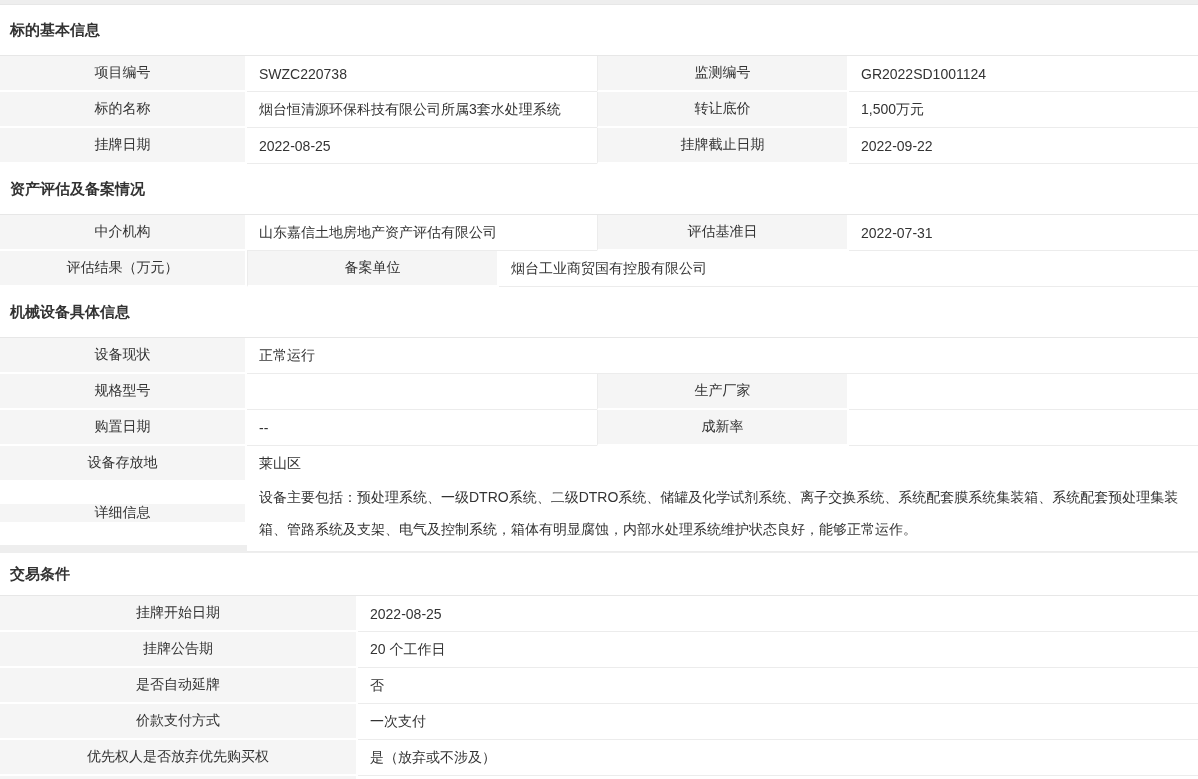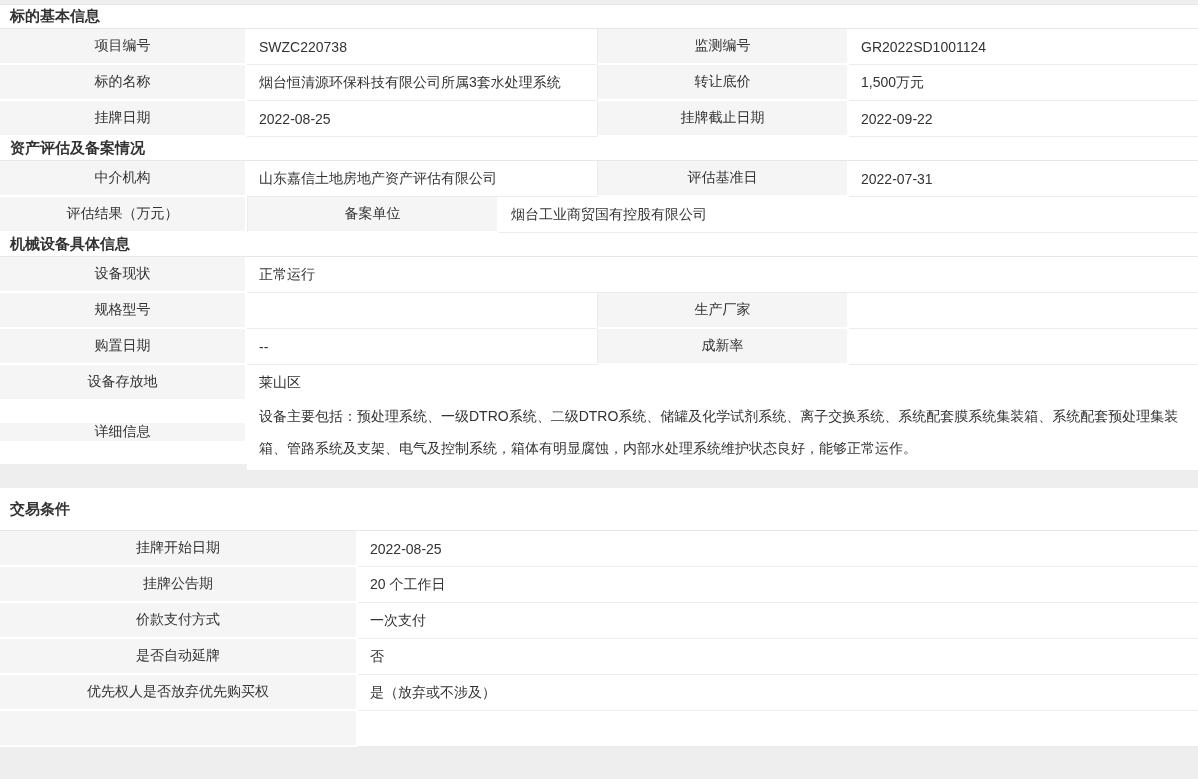--- a/index.html
+++ b/index.html
@@ -14,21 +14,21 @@
     height:779px;
     overflow:hidden;
     background:#eeeeee;
   }
   .top-strip { height:4px; background:#eeeeee; }
   .gap-strip { height:8px; background:#eeeeee; }
   .card { background:#ffffff; }
   .card.first { border-top:1px solid #e7e7e7; }
   .section-header {
     background:#ffffff;
-    height:24px;
+    height:51px;
     box-sizing:border-box;
     border-bottom:1px solid #e7e7e7;
     display:flex;
     align-items:center;
     padding-left:10px;
     font-weight:700;
     font-size:15px;
     color:#333333;
   }
   .row { display:flex; height:36px; }
@@ -146,39 +146,39 @@
         <div class="lbl w-l1">详细信息</div>
         <div class="val w-full wrap">设备主要包括：预处理系统、一级DTRO系统、二级DTRO系统、储罐及化学试剂系统、离子交换系统、系统配套膜系统集装箱、系统配套预处理集装箱、管路系统及支架、电气及控制系统，箱体有明显腐蚀，内部水处理系统维护状态良好，能够正常运作。</div>
       </div>
     </div>
 
   </div>
 
   <div class="gap-strip"></div>
 
   <div class="card">
-    <div class="section-header" style="height:43px;margin-top:16px;">
+    <div class="section-header" style="height:43px;">
       <span>交易条件</span>
     </div>
     <div class="tbl">
       <div class="row">
         <div class="lbl w-l4">挂牌开始日期</div>
         <div class="val w-full">2022-08-25</div>
       </div>
       <div class="row">
         <div class="lbl w-l4">挂牌公告期</div>
         <div class="val w-full">20 个工作日</div>
       </div>
       <div class="row">
+        <div class="lbl w-l4">是否自动延牌</div>
+        <div class="val w-full">否</div>
+      </div>
+      <div class="row">
         <div class="lbl w-l4">价款支付方式</div>
         <div class="val w-full">一次支付</div>
-      </div>
-      <div class="row">
-        <div class="lbl w-l4">是否自动延牌</div>
-        <div class="val w-full">否</div>
       </div>
       <div class="row">
         <div class="lbl w-l4">优先权人是否放弃优先购买权</div>
         <div class="val w-full">是（放弃或不涉及）</div>
       </div>
       <div class="row cut">
         <div class="lbl w-l4"></div>
         <div class="val w-full"></div>
       </div>
     </div>

